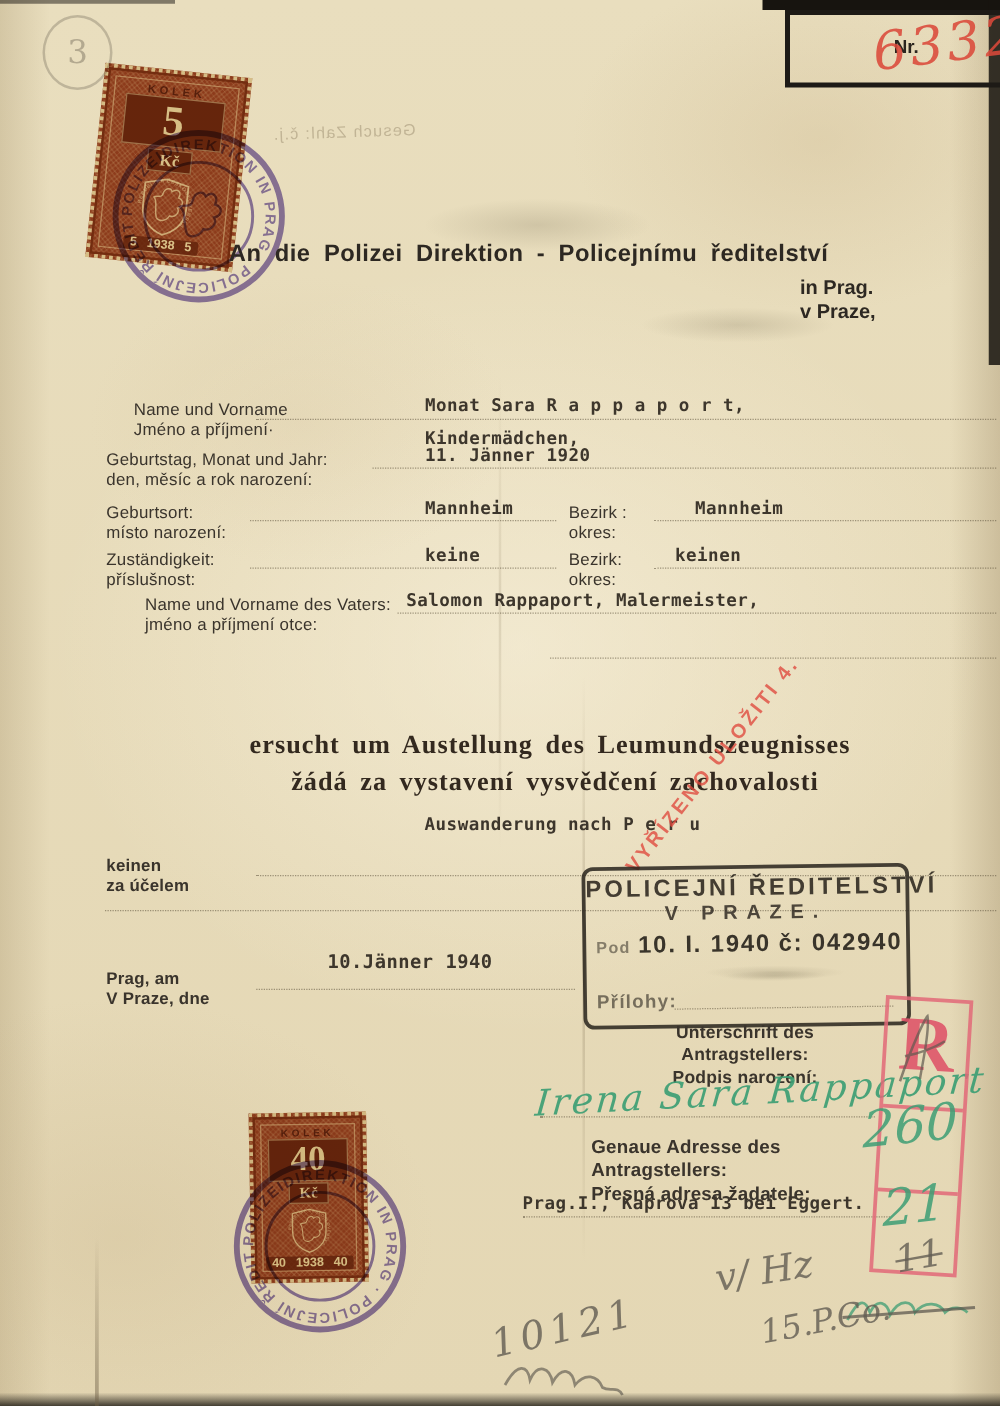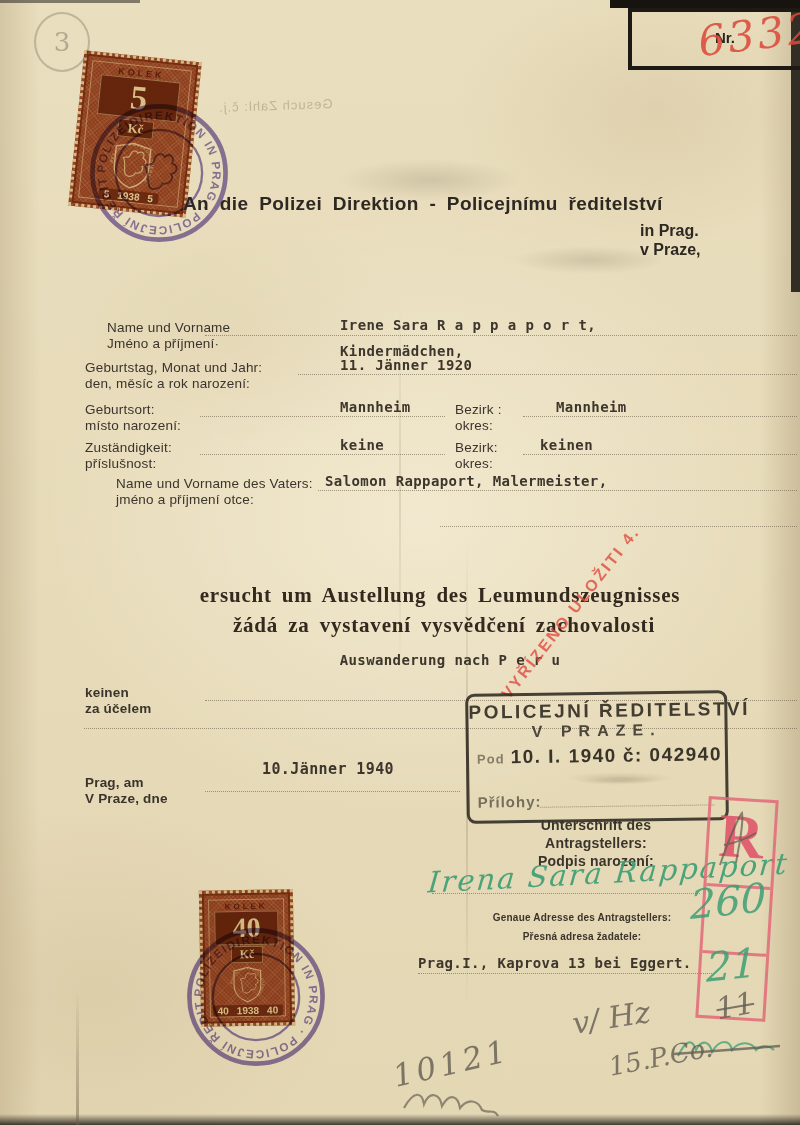--- a/index.html
+++ b/index.html
@@ -121,21 +121,21 @@
   <div class="abs place" style="left:640px;top:221px;">
     <div>in Prag.</div>
     <div>v Praze,</div>
   </div>
 
   <div class="abs lbl" style="left:85px;top:320px;margin-left:22px;">
     <div>Name und Vorname</div>
     <div>Jméno a příjmení·</div>
   </div>
   <div class="abs dot" style="left:205px;top:335px;width:592px;"></div>
-  <div class="abs tw" style="left:340px;top:317px;">Irene Sara R a p p a p o r t,</div>
+  <div class="abs tw" style="left:340px;top:317px;">Monat Sara R a p p a p o r t,</div>
   <div class="abs tw" style="left:340px;top:343px;">Kindermädchen,</div>
 
   <div class="abs lbl" style="left:85px;top:360px;">
     <div>Geburtstag, Monat und Jahr:</div>
     <div>den, měsíc a rok narození:</div>
   </div>
   <div class="abs dot" style="left:298px;top:374px;width:499px;"></div>
   <div class="abs tw" style="left:340px;top:357px;">11. Jänner 1920</div>
 
   <div class="abs lbl" style="left:85px;top:402px;">
@@ -206,21 +206,21 @@
     <div class="abs dot" style="left:70px;top:111px;width:175px;"></div>
   </div>
 
   <div class="abs lbl" style="left:596px;top:816px;transform:translateX(-50%);text-align:center;font-weight:bold;font-size:14px;line-height:18px;">
     <div>Unterschrift des Antragstellers:</div>
     <div>Podpis narození:</div>
   </div>
   <div class="abs dot" style="left:432px;top:893px;width:268px;"></div>
   <div class="abs hand hand-green-sig" style="left:428px;top:856px;">Irena Sara Rappaport</div>
 
-  <div class="abs lbl" style="left:582px;top:908px;transform:translateX(-50%);text-align:center;font-weight:bold;font-size:10px;line-height:19px;">
+  <div class="abs lbl" style="left:582px;top:908px;transform:translateX(-50%);font-weight:bold;font-size:15px;line-height:19px;">
     <div>Genaue Adresse des Antragstellers:</div>
     <div>Přesná adresa žadatele:</div>
   </div>
   <div class="abs dot" style="left:418px;top:973px;width:294px;"></div>
   <div class="abs tw" style="left:418px;top:955px;">Prag.I., Kaprova 13 bei Eggert.</div>
 
   <div class="abs kolek" style="left:200px;top:890px;width:88px;height:130px;transform:rotate(-1deg);">
     <div class="kolek-inner">
       <div class="kolek-head" style="font-size:8px;">KOLEK</div>
       <div class="kolek-panel" style="width:62px;font-size:28px;line-height:32px;">

